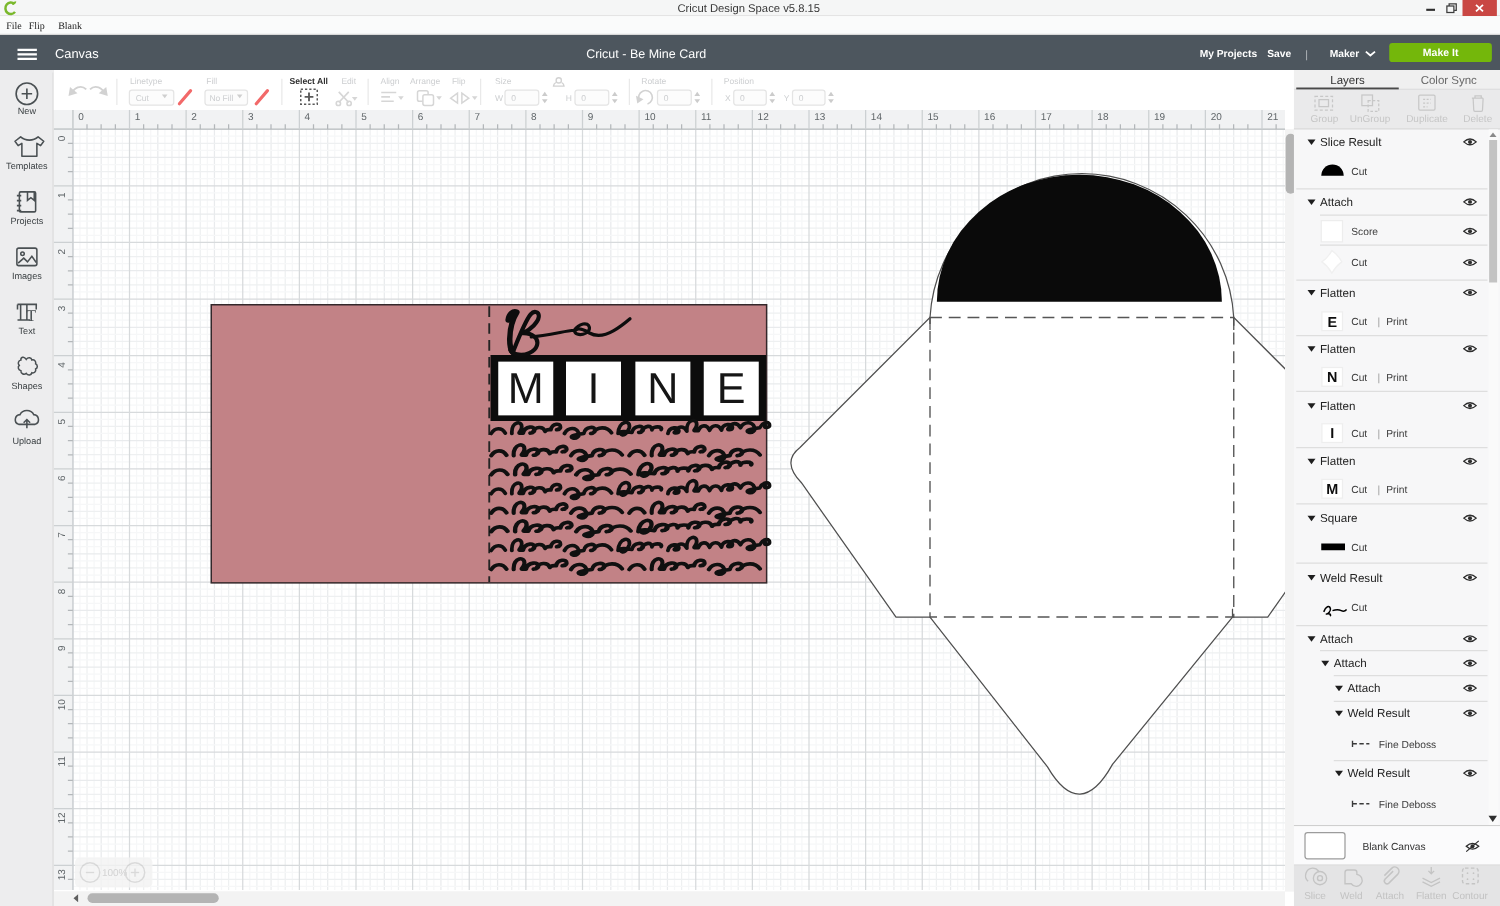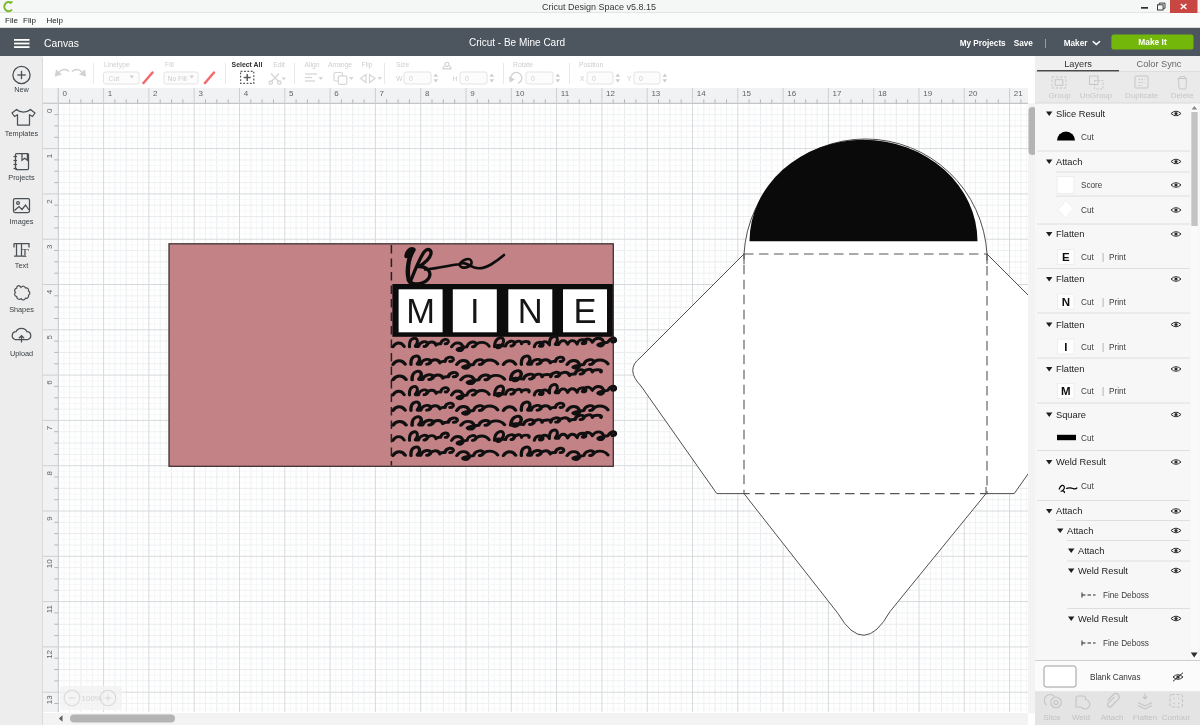--- a/index.html
+++ b/index.html
@@ -1,18 +1,18 @@
 <!DOCTYPE html>
 <html><head><meta charset="utf-8">
 <style>
   * { margin:0; padding:0; box-sizing:border-box; }
   html,body { width:1200px; height:725px; overflow:hidden; font-family:"Liberation Sans",sans-serif; background:#fff; }
   .abs { position:absolute; }
   #titlebar { left:0; top:0; width:1200px; height:13px; background:#f5f6f6; border-bottom:1px solid #e4e4e4; }
-  #menubar { left:0; top:13px; width:1200px; height:15px; background:#fafbfb; border-bottom:1px solid #d9d9d9; font-size:8px; color:#1d1d1d; }
+  #menubar { left:0; top:13px; width:1200px; height:15px; background:#fafbfb; border-bottom:1px solid #d9d9d9; font-size:8px; color:#1d1d1d;font-family:Liberation Serif, serif; }
   #header { left:0; top:28px; width:1200px; height:28px; background:#4d565e; }
   #toolbar { left:43px; top:56px; width:992px; height:32px; background:#fff; }
   #sidebar { left:0; top:56px; width:43px; height:669px; background:#ededee; border-right:1px solid #dadada; }
   .rn { font-size:8px; fill:#5f6568; }
   .mine { font-size:34.5px; fill:#151515; }
   .lh { font-size:9.3px; fill:#222; }
   .lc { font-size:8.2px; fill:#3c3c3c; }
   .lsep { font-size:8.2px; fill:#9a9a9a; }
   .lt { font-size:11.5px; fill:#0d0d0d; font-weight:bold; }
   .sep { stroke:#dedede; stroke-width:1; }
@@ -35,21 +35,21 @@
     </g>
   <rect x="1170" y="0" width="27.5" height="13" fill="#c94743"></rect>
   <g stroke="#fff" stroke-width="1.4">
       <line x1="1180.8" y1="3.9" x2="1186.4" y2="9.1"></line>
       <line x1="1186.4" y1="3.9" x2="1180.8" y2="9.1"></line>
     </g>
 </svg>
 <div class="abs" id="menubar">
   <span style="position:absolute;left:5px;top:3px">File</span>
   <span style="position:absolute;left:23px;top:3px">Flip</span>
-  <span style="position:absolute;left:46.5px;top:3px">Help</span>
+  <span style="position:absolute;left:46.5px;top:3px">Blank</span>
 </div>
 <div class="abs" id="header"></div>
 <svg class="abs" width="1200" height="28" style="left:0;top:28px">
   <g fill="#fff">
       <rect x="14" y="11" width="15.5" height="1.8"></rect>
       <rect x="14" y="14.6" width="15.5" height="1.8"></rect>
       <rect x="14" y="18.2" width="15.5" height="1.8"></rect>
     </g>
   <text x="44" y="18.6" font-size="10.3px" fill="#fff">Canvas</text>
   <text x="517" y="18.4" font-size="10px" fill="#fdfdfd" text-anchor="middle">Cricut - Be Mine Card</text>

